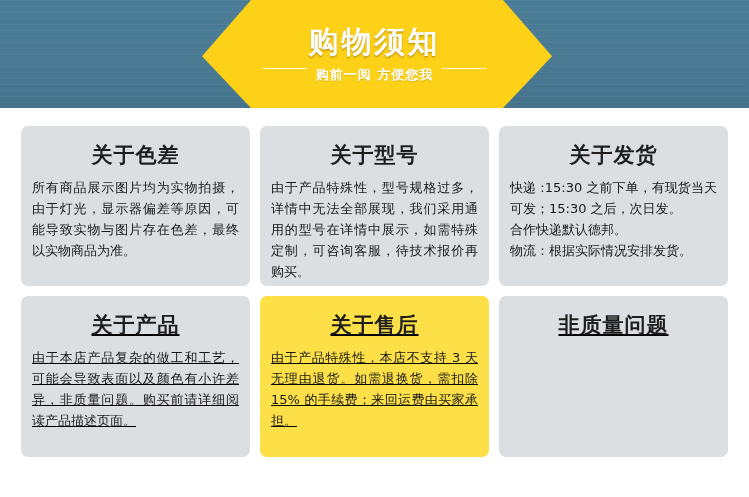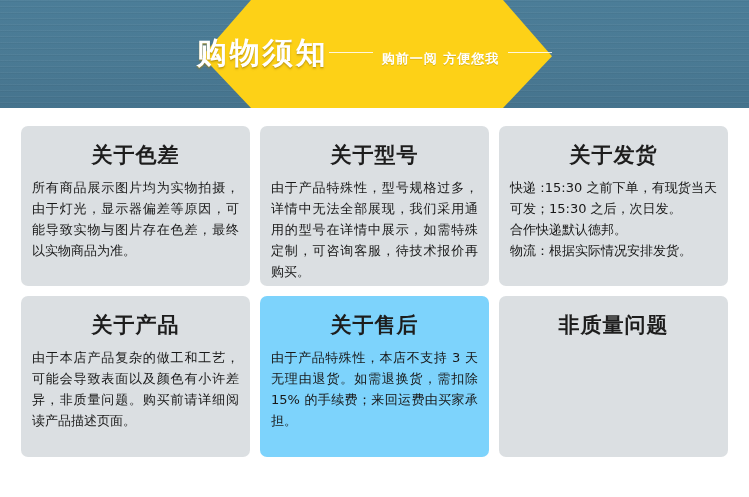--- a/index.html
+++ b/index.html
@@ -56,21 +56,21 @@
     -webkit-clip-path: polygon(14% 0%, 86% 0%, 100% 52%, 86% 100%, 14% 100%, 0% 52%);
   }
 
   .banner-inner {
     position: absolute;
     left: 0;
     top: 0;
     width: 749px;
     height: 108px;
     display: flex;
-    flex-direction: row;
+    flex-direction: column;
     align-items: center;
     justify-content: center;
   }
 
   .banner-title {
     font-size: 30px;
     font-weight: bold;
     color: #ffffff;
     letter-spacing: 3px;
     line-height: 1;
@@ -116,23 +116,23 @@
 
   .card {
     width: 229px;
     box-sizing: border-box;
     background: #dbdfe2;
     border-radius: 7px;
     padding: 12px 11px 12px 11px;
   }
 
   .card.row1 { height: 160px; }
-  .card.row2 { height: 161px; }
-
-  .card.tint { background: #7dd3fc; }
+  .card.row2 { height: 161px; text-decoration: underline; }
+
+  .card.tint { background: #fde047; }
 
   .card-title {
     text-align: center;
     font-size: 21px;
     font-weight: bold;
     color: #1d1d1d;
     letter-spacing: 1px;
     line-height: 1.1;
     margin: 6px 0 10px 0;
   }

